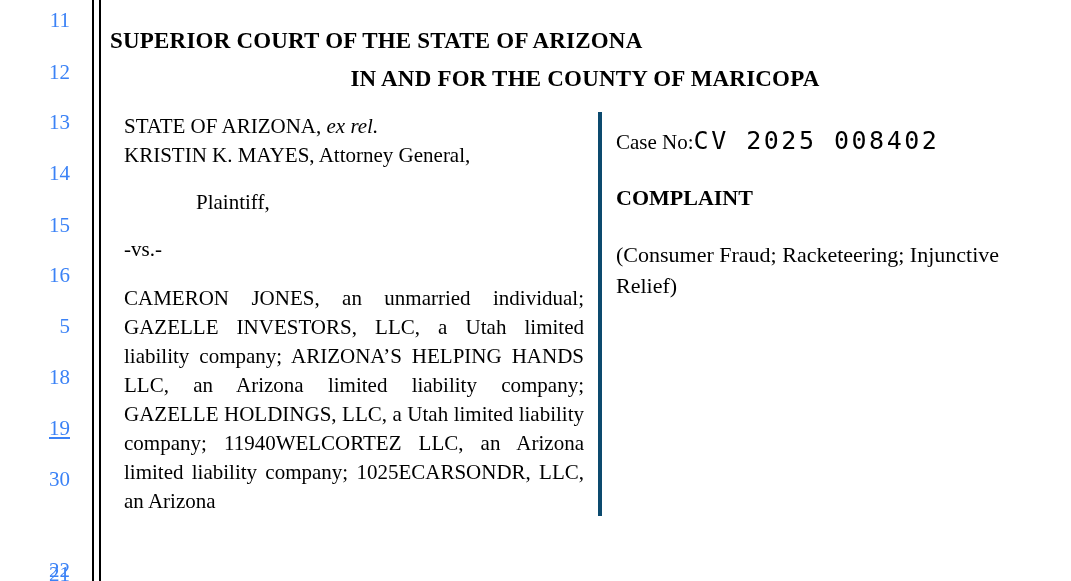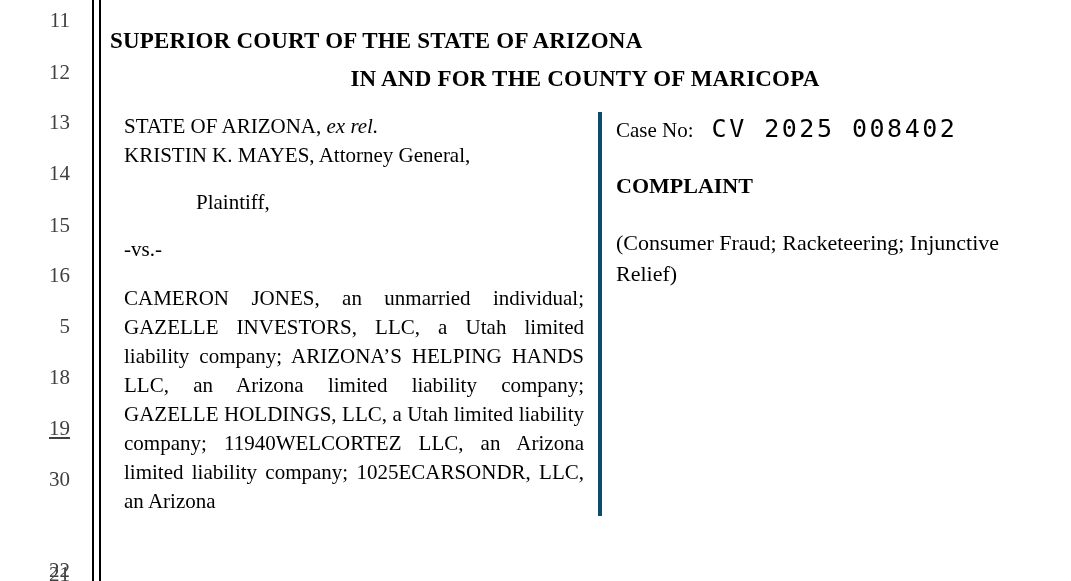--- a/index.html
+++ b/index.html
@@ -28,21 +28,21 @@
     width: 92px;
     height: 581px;
   }
   .gutter-num {
     position: absolute;
     right: 22px;
     width: 60px;
     text-align: right;
     font-family: "Liberation Serif", serif;
     font-size: 21px;
-    color: #404040;
+    color: #3b82f6;
     line-height: 1;
   }
   .rule {
     position: absolute;
     top: 0;
     height: 581px;
     width: 2px;
     background: #000;
   }
   .rule.r1 { left: 92px; }
@@ -109,22 +109,21 @@
     font-size: 21px;
     margin-top: 22px;
   }
   .defendants {
     margin-top: 22px;
   }
   .caseno-row {
     font-size: 21px;
     display: flex;
     align-items: baseline;
-    gap: 18px;
-    margin-top: 2px;
+    margin-top: 14px;
   }
   .caseno-value {
     font-family: "DejaVu Sans Mono", monospace;
     font-size: 25px;
     letter-spacing: 2.5px;
   }
   .complaint-title {
     font-weight: bold;
     font-size: 22px;
     margin-top: 30px;

